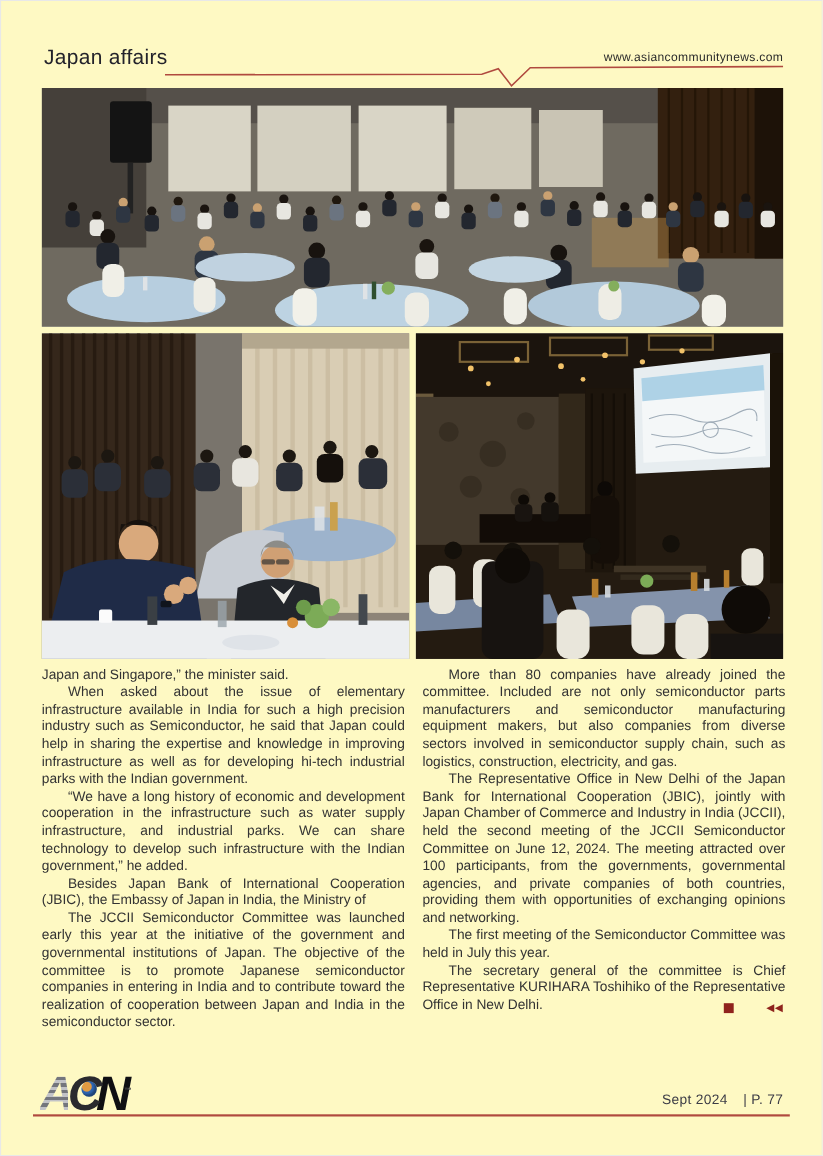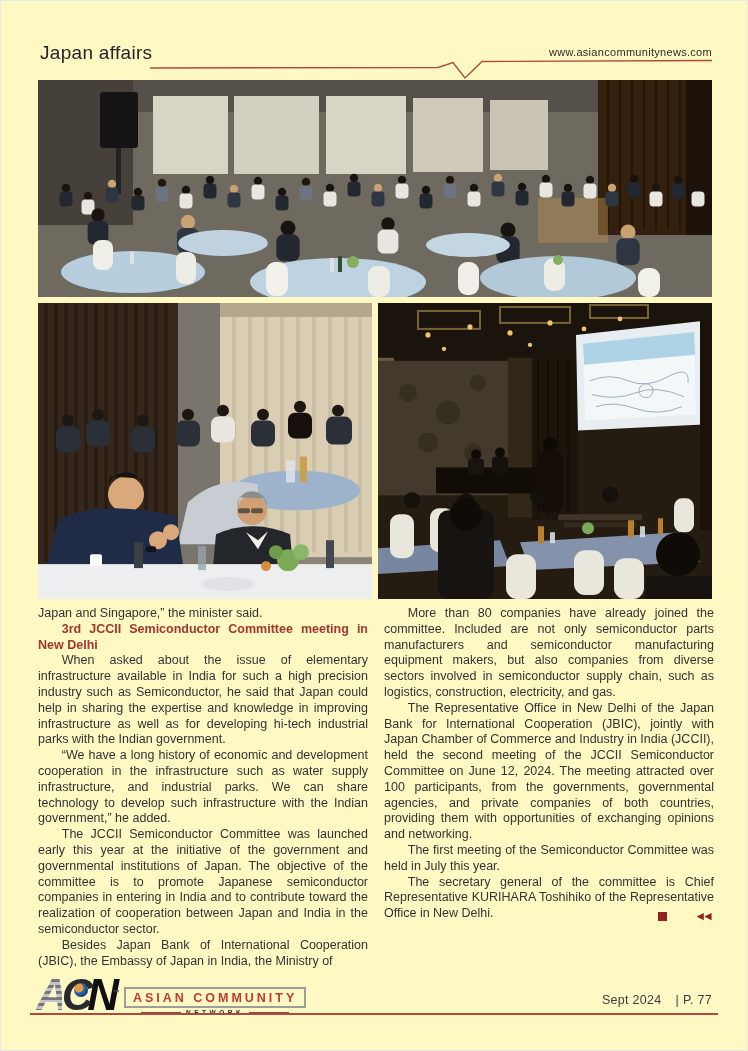--- a/index.html
+++ b/index.html
@@ -301,48 +301,39 @@
       <rect x="60" y="208" width="56" height="89" rx="10" fill="#171310"></rect>
       <circle cx="88" cy="212" r="16" fill="#0f0b07"></circle>
       <circle cx="300" cy="252" r="22" fill="#0f0b07"></circle>
       <rect x="268" y="274" width="66" height="23" fill="#171310"></rect>
     </svg>
   </div>
 
   <div class="cols">
     <div class="col">
       <p class="para">Japan and Singapore,” the minister said.</p>
-      <p class="para ind headline">3rd JCCII Semiconductor Committee meeting in New Delhi</p>
       <p class="para ind">When asked about the issue of elementary infrastructure available in India for such a high precision industry such as Semiconductor, he said that Japan could help in sharing the expertise and knowledge in improving infrastructure as well as for developing hi-tech industrial parks with the Indian government.</p>
       <p class="para ind">“We have a long history of economic and development cooperation in the infrastructure such as water supply infrastructure, and industrial parks. We can share technology to develop such infrastructure with the Indian government,” he added.</p>
+      <p class="para ind">Besides Japan Bank of International Cooperation (JBIC), the Embassy of Japan in India, the Ministry of</p>
       <p class="para ind">The JCCII Semiconductor Committee was launched early this year at the initiative of the government and governmental institutions of Japan. The objective of the committee is to promote Japanese semiconductor companies in entering in India and to contribute toward the realization of cooperation between Japan and India in the semiconductor sector.</p>
-      <p class="para ind">Besides Japan Bank of International Cooperation (JBIC), the Embassy of Japan in India, the Ministry of</p>
     </div>
     <div class="col">
       <p class="para ind">More than 80 companies have already joined the committee. Included are not only semiconductor parts manufacturers and semiconductor manufacturing equipment makers, but also companies from diverse sectors involved in semiconductor supply chain, such as logistics, construction, electricity, and gas.</p>
       <p class="para ind">The Representative Office in New Delhi of the Japan Bank for International Cooperation (JBIC), jointly with Japan Chamber of Commerce and Industry in India (JCCII), held the second meeting of the JCCII Semiconductor Committee on June 12, 2024. The meeting attracted over 100 participants, from the governments, governmental agencies, and private companies of both countries, providing them with opportunities of exchanging opinions and networking.</p>
       <p class="para ind">The first meeting of the Semiconductor Committee was held in July this year.</p>
       <p class="para ind rel">
         <span>The secretary general of the committee is Chief Representative KURIHARA Toshihiko of the Representative Office in New Delhi.</span>
         <span class="end-mark"><i class="sq"></i><i class="ar">◄◄</i></span>
       </p>
     </div>
   </div>
 
   <div class="acn">
     <div class="acn-letters">
       <span class="l-a">A</span><span class="l-c"><span>C</span><span class="globe"></span></span><span class="l-n">N</span><span class="tm">™</span>
     </div>
-    <div class="acn-right">
-      <div class="acn-box">ASIAN COMMUNITY</div>
-      <div class="acn-net">
-        <span class="rule"></span>
-          <span>NETWORK</span>
-          <span class="rule"></span>
-      </div>
-    </div>
   </div>
   <div class="pageinfo">
     <span class="issue">Sept 2024</span><span>| P. 77</span>
   </div>
   <div class="ftr-rule"></div>
 
 </div>
 
 </body></html>

